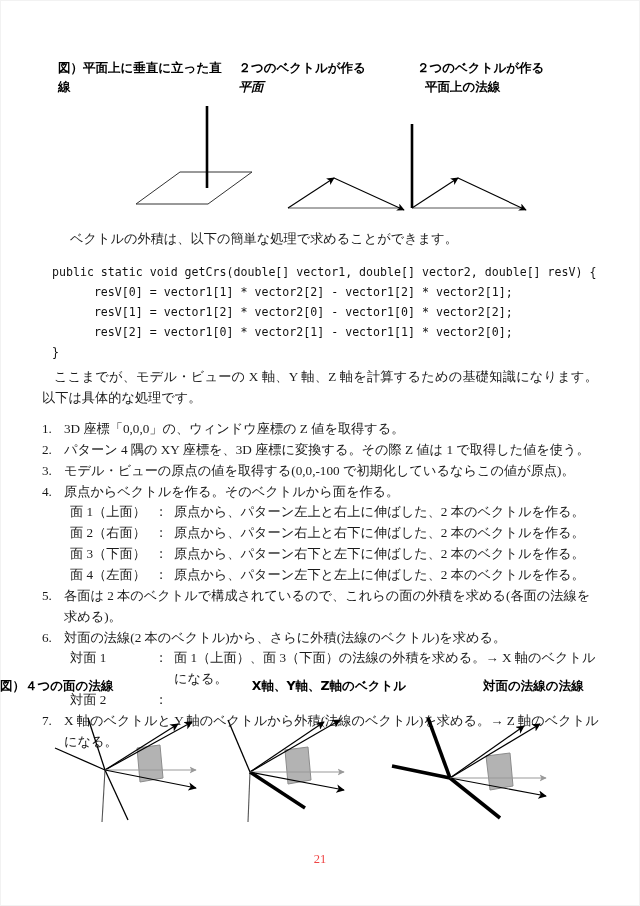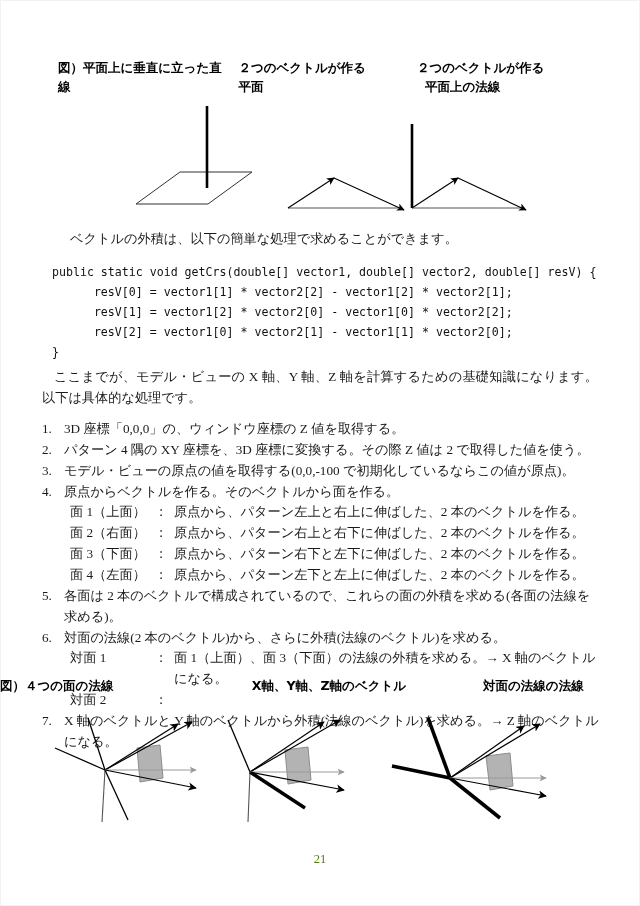--- a/index.html
+++ b/index.html
@@ -38,21 +38,21 @@
     gap: 16px;
   }
   .fig-caption-row.top { top: 58px; }
   .fig-caption-row.bottom { top: 676px; }
 
   .cap-cell { box-sizing: border-box; }
   .cap-a { width: 232px; padding-left: 58px; }
   .cap-b { width: 172px; }
   .cap-c { width: 236px; }
   .cap-line2 { display: block; }
-  .cap-b .cap-line2 { padding-left: 0px; }
+  .cap-b .cap-line2 { padding-left: 0px; font-style: italic; }
   .cap-c .cap-line2 { padding-left: 8px; }
 
   .cap-bottom-a { width: 263px; }
   .cap-bottom-b { width: 175px; }
   .cap-bottom-c { width: 240px; }
 
   
   .fig-top {
     position: absolute;
     top: 104px;
@@ -136,21 +136,21 @@
 
   
   .page-number {
     position: absolute;
     top: 852px;
     left: 0;
     width: 640px;
     text-align: center;
     font-family: "Liberation Serif", "DejaVu Serif", serif;
     font-size: 12.5px;
-    color: #4d7c0f;
+    color: #ef4444;
   }
 </style>
 </head>
 <body>
 
 <div class="page">
   <div class="page-edge"></div>
 
   <div class="fig-caption-row top">
     <div class="cap-cell cap-a">
@@ -209,21 +209,21 @@
 
   <div class="steps">
 
     <div class="step">
       <div class="step-num">1.</div>
       <div class="step-body">3D 座標「0,0,0」の、ウィンドウ座標の Z 値を取得する。</div>
     </div>
 
     <div class="step">
       <div class="step-num">2.</div>
-      <div class="step-body">パターン 4 隅の XY 座標を、3D 座標に変換する。その際 Z 値は 2 で取得した値を使う。</div>
+      <div class="step-body">パターン 4 隅の XY 座標を、3D 座標に変換する。その際 Z 値は 1 で取得した値を使う。</div>
     </div>
 
     <div class="step">
       <div class="step-num">3.</div>
       <div class="step-body">モデル・ビューの原点の値を取得する(0,0,-100 で初期化しているならこの値が原点)。</div>
     </div>
 
     <div class="step">
       <div class="step-num">4.</div>
       <div class="step-body">原点からベクトルを作る。そのベクトルから面を作る。</div>

